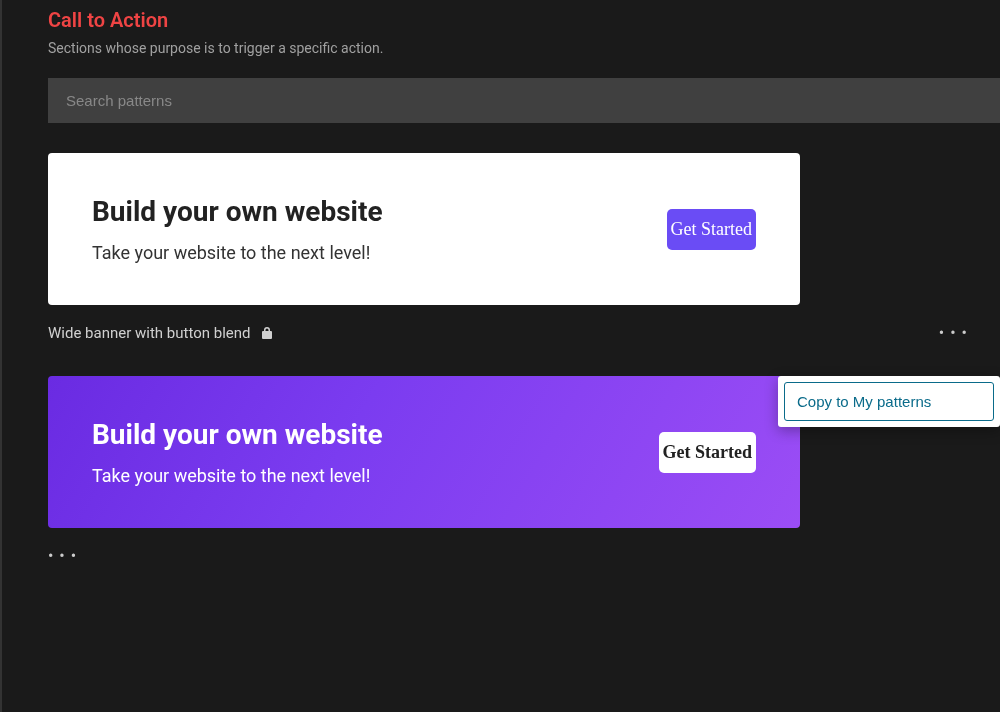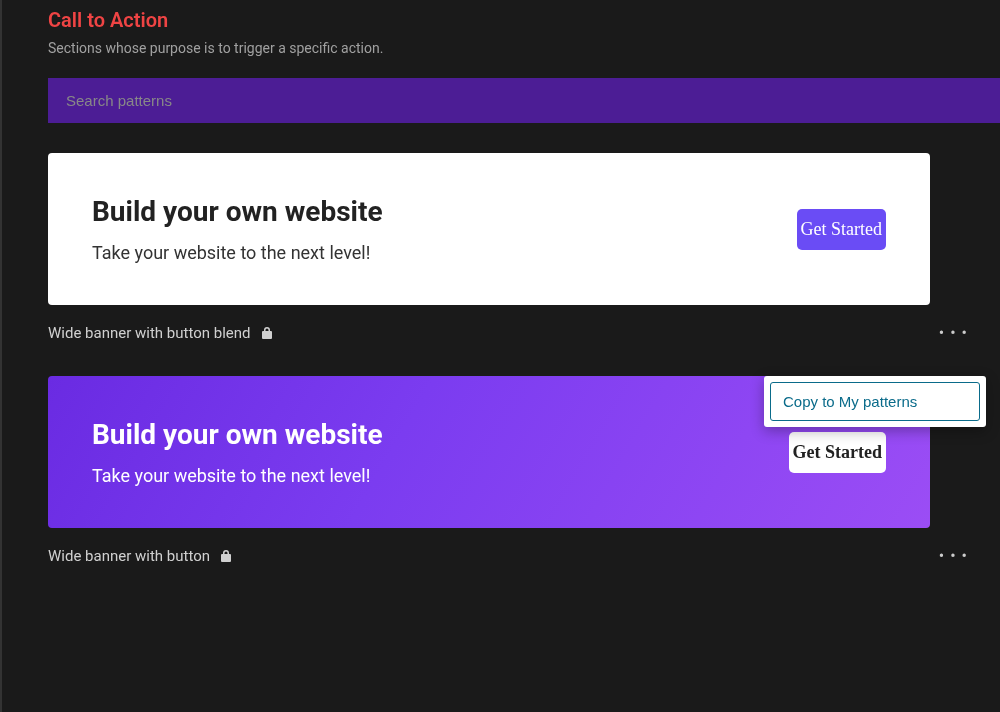--- a/index.html
+++ b/index.html
@@ -30,31 +30,31 @@
       color: #ef4444;
       margin-bottom: 8px;
     }
     .page-subtitle {
       font-size: 14px;
       color: #a0a0a0;
       margin-bottom: 22px;
     }
     .search-bar {
       width: 952px;
-      background: #4c1d95;
+      background: #404040;
       border: none;
       padding: 14px 18px;
       font-size: 15px;
       color: #e0e0e0;
       margin-bottom: 30px;
     }
     .search-bar::placeholder { color: #888; }
 
     .pattern-card {
-      width: 882px;
+      width: 752px;
       border-radius: 4px;
       padding: 42px 44px 42px 44px;
       margin-bottom: 18px;
       display: flex;
       justify-content: space-between;
       align-items: center;
     }
     .pattern-white {
       background: #fff;
     }
@@ -109,21 +109,21 @@
       font-size: 15px;
       color: #d0d0d0;
     }
     .lock-icon svg { display: block; }
     .dots { color: #ccc; font-size: 16px; letter-spacing: 1px; cursor: pointer; }
 
     .second-block { position: relative; }
 
     .popover {
       position: absolute;
-      right: 14px;
+      right: 0;
       top: 0;
       background: #fff;
       border-radius: 3px;
       padding: 6px;
       box-shadow: 0 4px 14px rgba(0,0,0,0.3);
       z-index: 10;
     }
     .popover-btn {
       border: 1.5px solid #0a6b8a;
       color: #0a6b8a;
@@ -176,24 +176,16 @@
 
     <div class="pattern-card pattern-purple">
       <div class="ptn-text">
         <div class="ptn-title ptn-title-light">Build your own website</div>
         <div class="ptn-sub ptn-sub-light">Take your website to the next level!</div>
       </div>
       <button class="btn btn-white">Get Started</button>
     </div>
 
     <div class="pattern-meta">
-      <div class="meta-left">
-        <span>Wide banner with button</span>
-        <span class="lock-icon">
-          <svg width="12" height="14" viewBox="0 0 12 14" fill="#d0d0d0">
-              <path d="M9 5V4a3 3 0 10-6 0v1H2a1 1 0 00-1 1v6a1 1 0 001 1h8a1 1 0 001-1V6a1 1 0 00-1-1H9zM4.5 4a1.5 1.5 0 113 0v1h-3V4z"></path>
-            </svg>
-        </span>
-      </div>
       <span class="dots">• • •</span>
     </div>
   </div>
 </div>
 
 </body></html>

